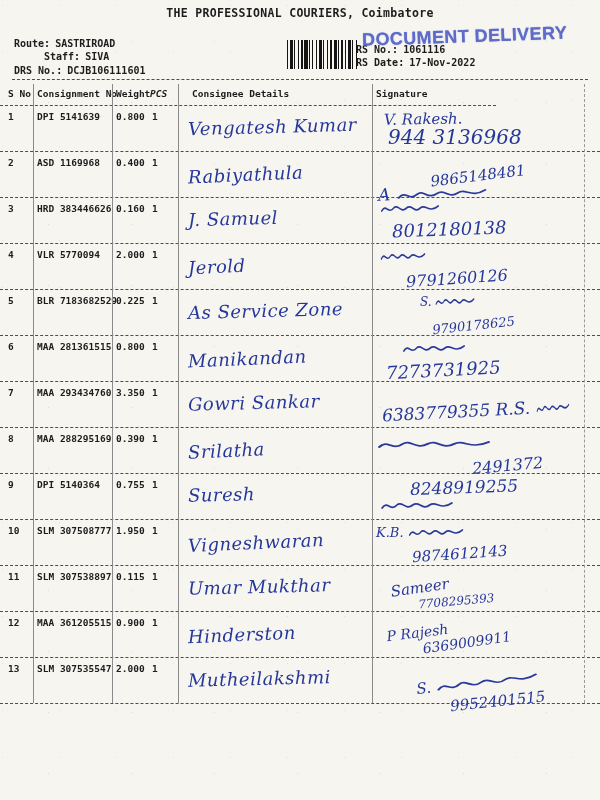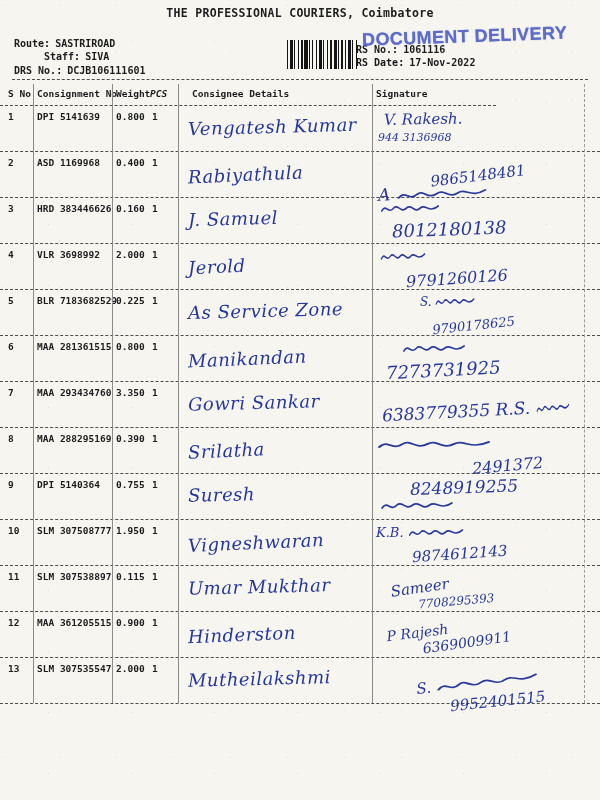--- a/index.html
+++ b/index.html
@@ -33,21 +33,21 @@
   .c-pcs{left:152px;}
   .hw{font-family:"DejaVu Serif",serif;font-style:italic;color:#26379a;}
   .c-name{position:absolute;left:188px;top:10px;font-size:18px;letter-spacing:.5px;transform:rotate(-1.5deg);white-space:nowrap;}
   .row:nth-child(even) .c-name{transform:rotate(-2.5deg);top:12px;}
   .c-sig{position:absolute;left:376px;top:3px;width:212px;}
   .sigline{font-size:15px;line-height:19px;white-space:nowrap;}
   .squig{vertical-align:middle;}
   .squig path{stroke:#2a3a9b;stroke-width:1.7;fill:none;stroke-linecap:round;}
   
   .row:nth-child(1) .sigline:nth-child(1){margin-left:8px;transform:rotate(-1deg);}
-  .row:nth-child(1) .sigline:nth-child(2){margin-left:2px;font-size:11px;}
+  .row:nth-child(1) .sigline:nth-child(2){margin-left:12px;font-size:20px;}
   .row:nth-child(2) .sigline:nth-child(1){margin-left:54px;transform:rotate(-7deg);margin-top:8px;}
   .row:nth-child(2) .sigline:nth-child(2){margin-left:2px;font-size:17px;transform:rotate(-2deg);}
   .row:nth-child(2) .squig{width:92px;}
   .row:nth-child(3) .sigline:nth-child(1){margin-left:4px;margin-top:-2px;}
   .row:nth-child(3) .sigline:nth-child(2){margin-left:16px;font-size:18px;transform:rotate(-2deg);}
   .row:nth-child(3) .squig{width:60px;}
   .row:nth-child(4) .sigline:nth-child(1){margin-left:4px;}
   .row:nth-child(4) .sigline:nth-child(2){margin-left:30px;font-size:16px;transform:rotate(-4deg);}
   .row:nth-child(4) .squig{width:46px;}
   .row:nth-child(5) .sigline:nth-child(1){margin-left:44px;font-size:12px;}
@@ -147,21 +147,21 @@
     <span class="c-name hw">J. Samuel</span>
     <span class="c-sig">
           <div class="sigline hw"><svg class="squig" width="70" height="14" viewBox="0 0 70 14" preserveAspectRatio="none">
     <path d="M2 9 C7 1 10 13 16 6 C21 1 24 12 31 6 C37 1 40 12 47 6 C53 1 57 12 68 4"></path>
   </svg></div>
           <div class="sigline hw">8012180138 </div>
         </span>
   </div>
       <div class="row">
     <span class="cell c-sno">4</span>
-    <span class="cell c-cn">VLR 3698992</span>
+    <span class="cell c-cn">VLR 5770094</span>
     <span class="cell c-wt">2.000</span>
     <span class="cell c-pcs">1</span>
     <span class="c-name hw">Jerold</span>
     <span class="c-sig">
           <div class="sigline hw"><svg class="squig" width="70" height="14" viewBox="0 0 70 14" preserveAspectRatio="none">
     <path d="M2 9 C7 1 10 13 16 6 C21 1 24 12 31 6 C37 1 40 12 47 6 C53 1 57 12 68 4"></path>
   </svg></div>
           <div class="sigline hw">9791260126 </div>
         </span>
   </div>

